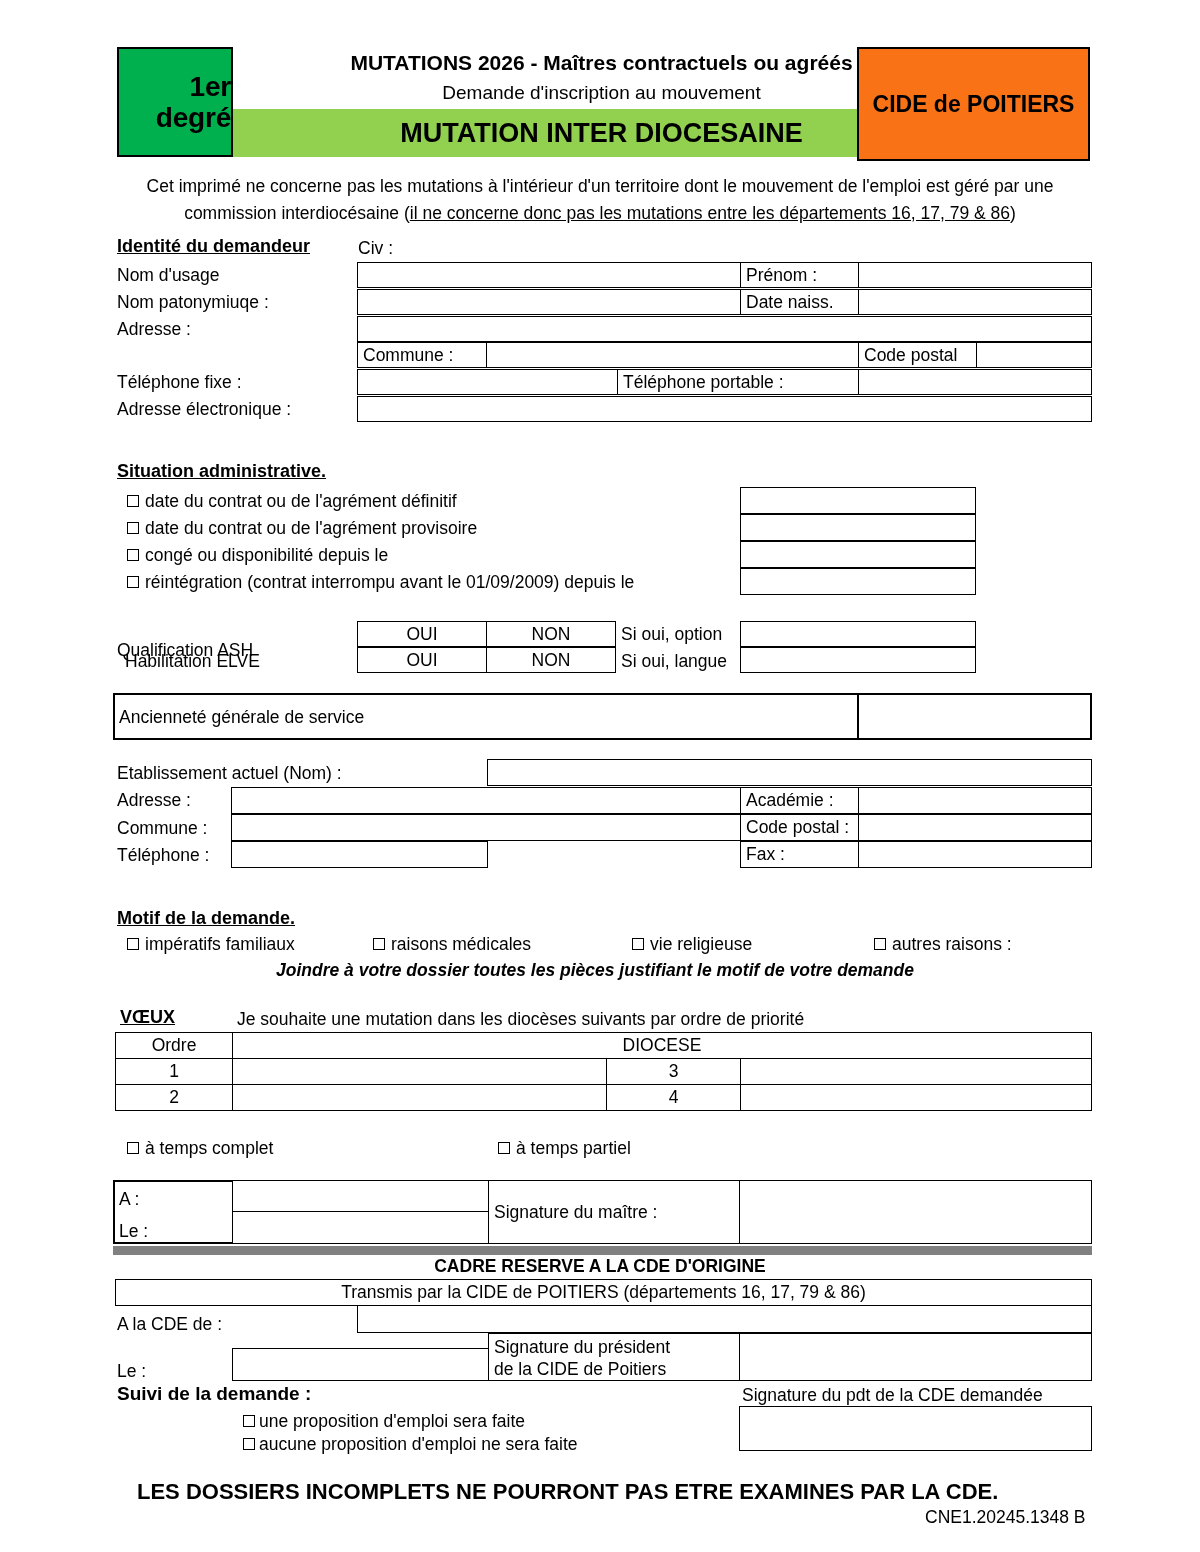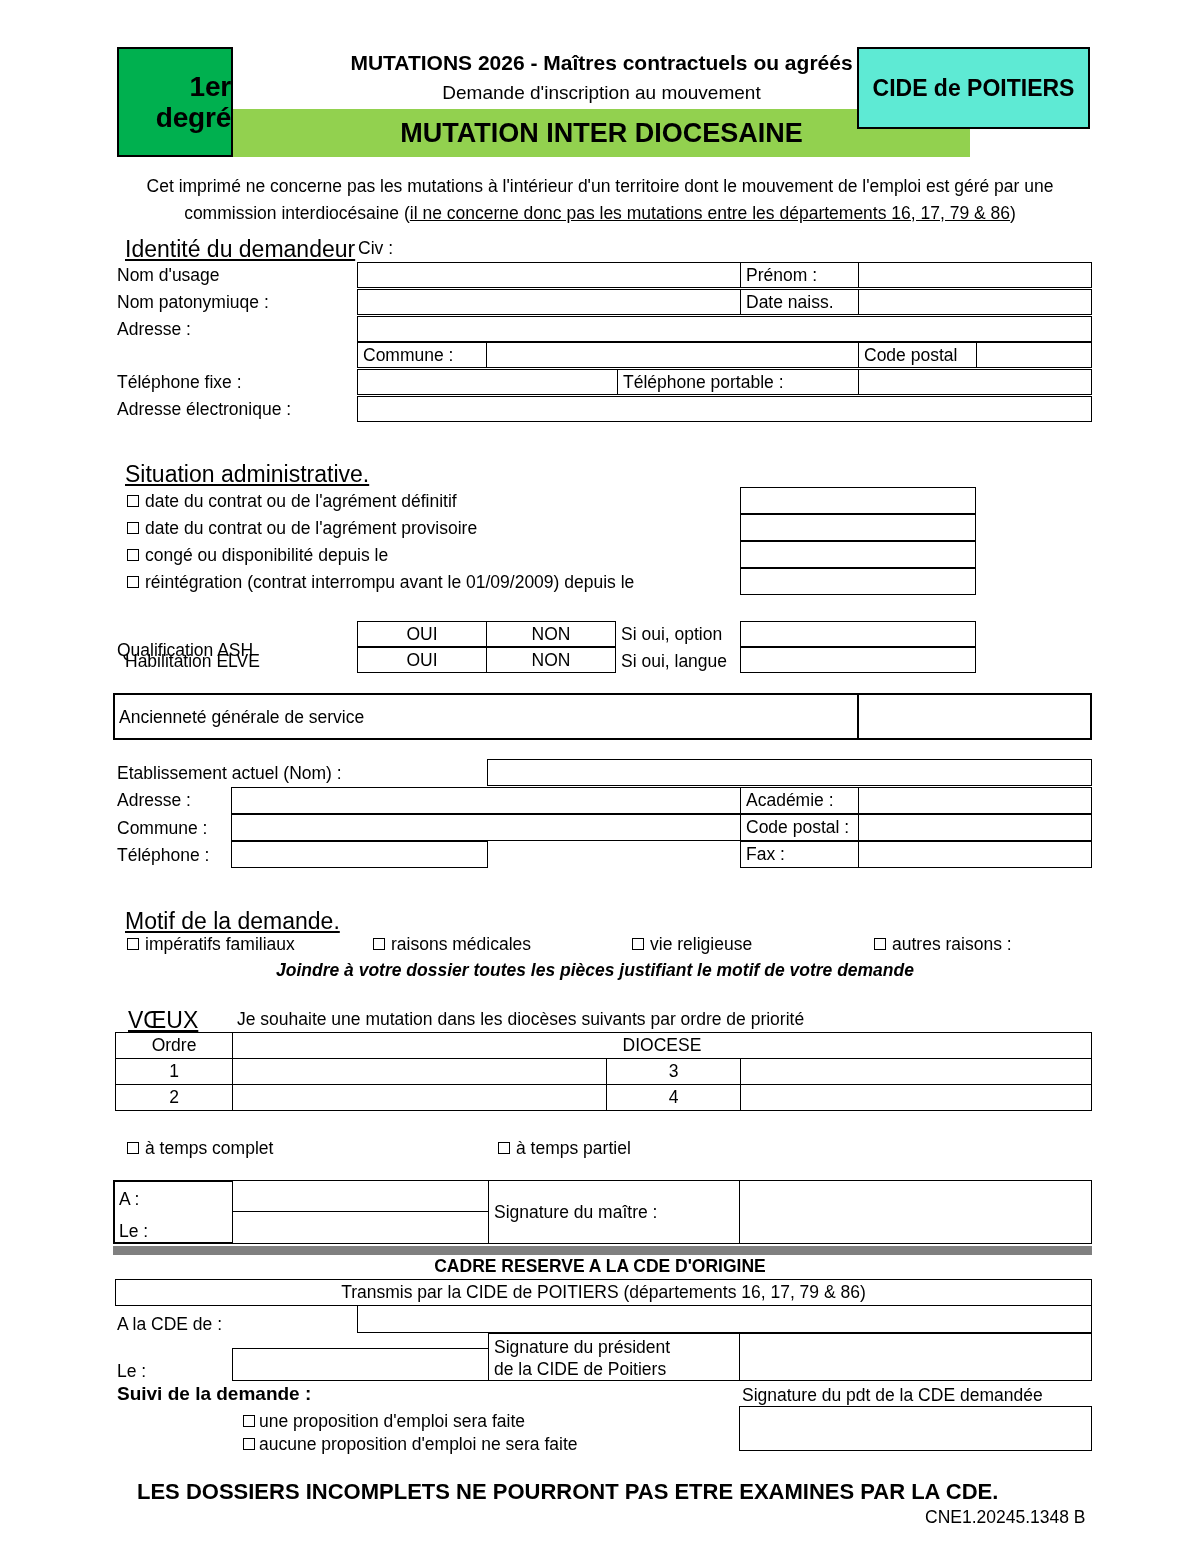--- a/index.html
+++ b/index.html
@@ -84,22 +84,22 @@
   .hdr-band span {
     font-size: 27px;
     font-weight: bold;
     letter-spacing: 0px;
   }
   .hdr-right {
     position: absolute;
     left: 740px;
     top: 0px;
     width: 233px;
-    height: 82px;
-    background: #5eead4;
+    height: 114px;
+    background: #f97316;
     border: 2px solid #000;
     box-sizing: border-box;
     display: flex;
     align-items: center;
     justify-content: center;
   }
   .hdr-right span {
     font-size: 23px;
     font-weight: bold;
   }
@@ -112,24 +112,23 @@
     width: 960px;
     text-align: center;
     font-size: 17.5px;
     line-height: 1.52;
   }
   .intro .u { text-decoration: underline; }
 
   
   .sec-title {
     position: absolute;
-    font-size: 23px;
-    font-weight: normal;
+    font-size: 18px;
+    font-weight: bold;
     text-decoration: underline;
-    margin-left: 8px;
   }
   .lbl {
     position: absolute;
     font-size: 17.5px;
     white-space: nowrap;
   }
   .lbl-b {
     position: absolute;
     font-size: 17.5px;
     font-weight: bold;

